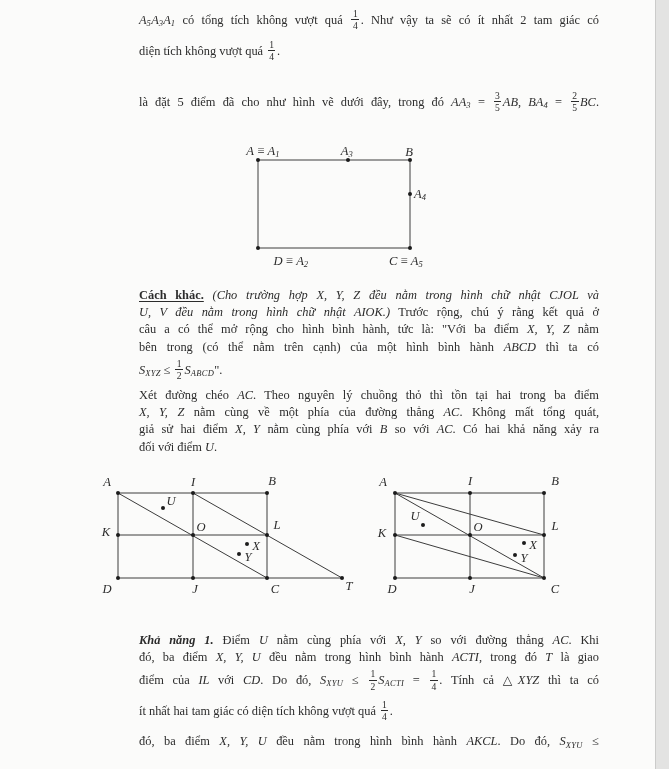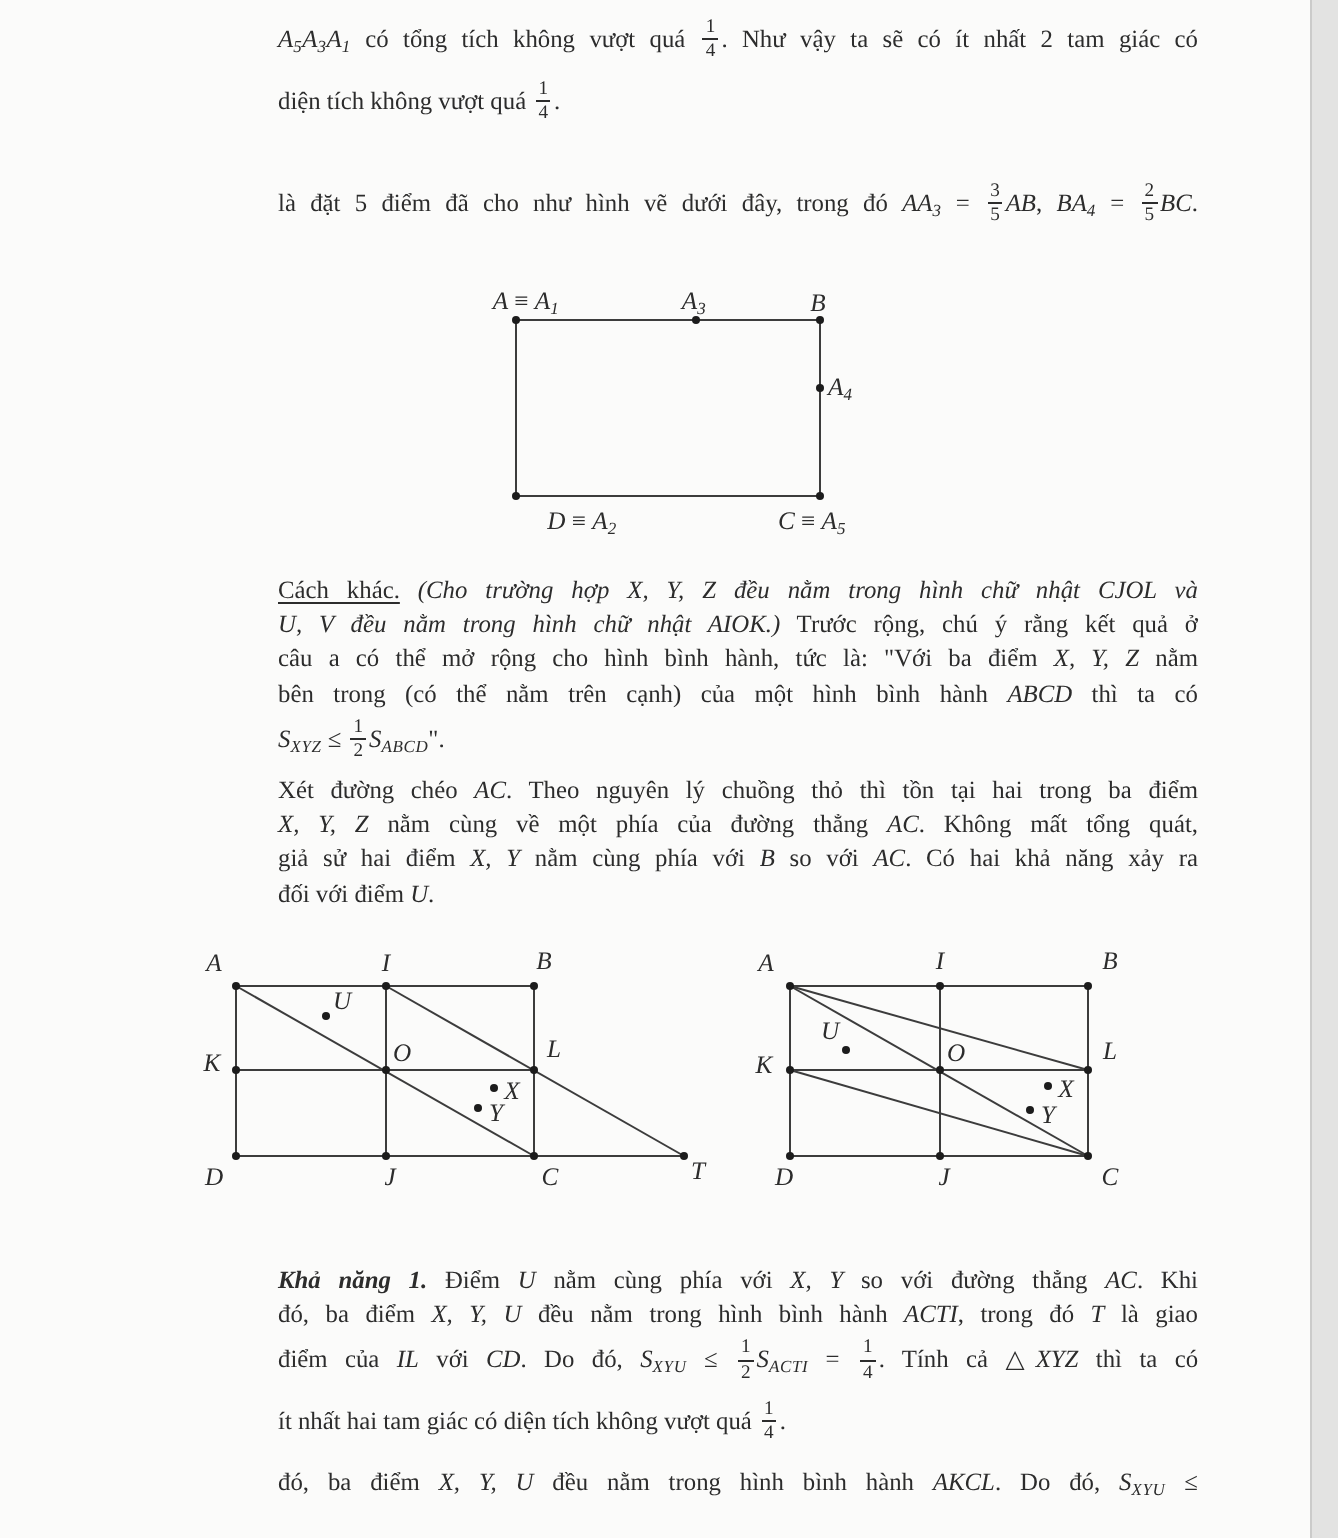--- a/index.html
+++ b/index.html
@@ -8,21 +8,21 @@
     background:#fbfbfa;color:#2c2c2c;
     font-family:"Liberation Serif","DejaVu Serif",serif;
   }
   .page-edge{position:absolute;top:0;right:0;width:13px;height:769px;
     background:#e3e3e2;border-left:1px solid #cbcbca}
   .para{position:absolute;left:139px;width:460px;font-size:12.4px;line-height:17.2px}
   .pline{text-align:justify;text-align-last:justify}
   .pline.lastline{text-align-last:left}
   .pline.tall{padding:3px 0 4px 0}
   .tk-i,.tk-it{font-style:italic}
-  .tk-bu{font-weight:400;text-decoration:underline;text-underline-offset:2px}
+  .tk-bu{font-weight:700;text-decoration:underline;text-underline-offset:2px}
   .tk-bi{font-weight:700;font-style:italic}
   sub.msub{font-size:8.5px;font-style:italic;line-height:0;vertical-align:-2.5px;letter-spacing:.3px}
   .frac{display:inline-flex;flex-direction:column;align-items:center;
     font-size:9.6px;line-height:1.18;vertical-align:middle;margin:0 1.5px;transform:translateY(-1px)}
   .fn{border-bottom:1px solid #2c2c2c;padding:0 1.5px}
   .fd{padding:0 1.5px}
   .dia{position:absolute}
   .dia svg{position:absolute;left:0;top:0;overflow:visible}
   .dlabel{position:absolute;font-size:12.6px;font-style:italic;white-space:nowrap;
     transform:translate(-50%,-50%);line-height:1}

